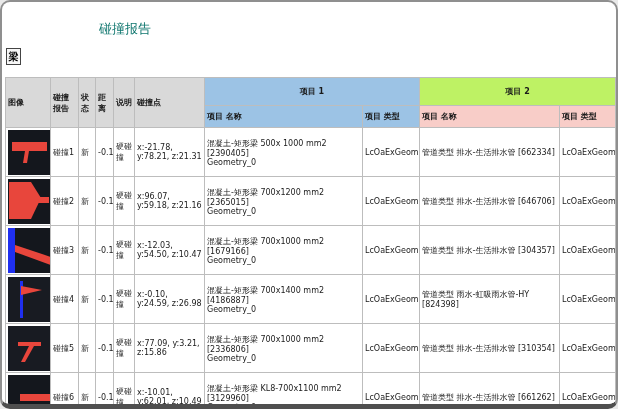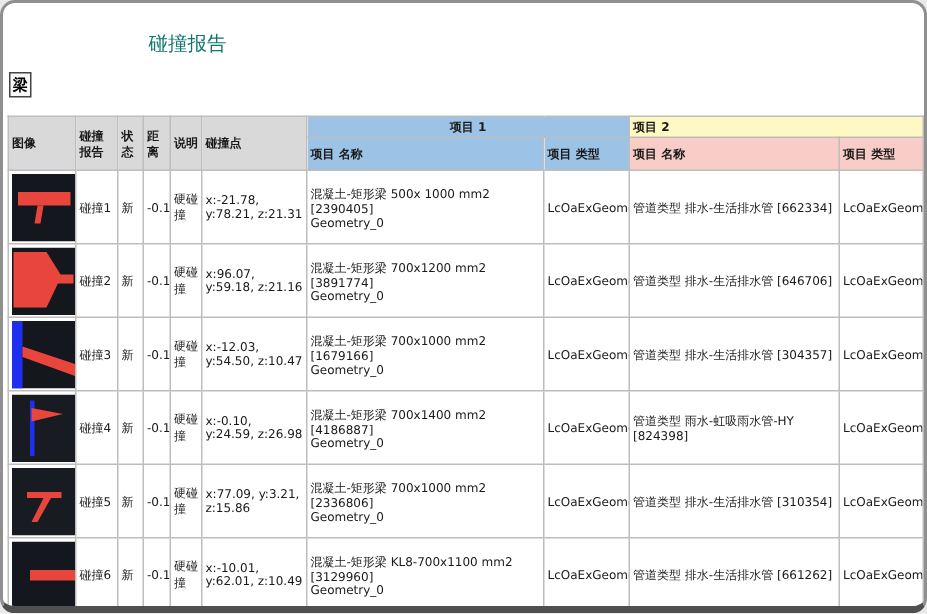--- a/index.html
+++ b/index.html
@@ -53,22 +53,22 @@
     border: 1px solid #bdbdbd;
     padding: 1px 2px;
     overflow: hidden;
   }
   th.left-h {
     background: #d9d9d9;
     font-weight: bold;
     text-align: left;
     vertical-align: middle;
   }
-  th.grp1 { background: #9cc3e5; font-weight: bold; text-align: center; height: 14px; }
-  th.grp2 { background: #fef9c3; font-weight: bold; text-align: left; height: 14px; }
+  th.grp1 { background: #9cc3e5; font-weight: bold; text-align: center; height: 28px; }
+  th.grp2 { background: #bef264; font-weight: bold; text-align: center; height: 14px; }
   th.sub1 { background: #9cc3e5; font-weight: bold; text-align: left; vertical-align: middle; height: 22px; }
   th.sub2 { background: #f8cdc8; font-weight: bold; text-align: left; vertical-align: middle; height: 22px; }
   td.cell { vertical-align: middle; background: #ffffff; }
   td.img-cell { padding: 1px; vertical-align: middle; }
   td.img-cell svg { display: block; margin: 0 auto; }
   tr.data-row { height: 49px; }
   .pre { white-space: pre-line; word-wrap: break-word; }
 </style>
 </head>
 <body>
@@ -138,21 +138,21 @@
               <rect x="0" y="0" width="43" height="45" fill="#14171d"></rect>
               <polygon points="1,3 23,3 33,19 23,40 1,40" fill="#e8463c"></polygon>
               <polygon points="30,18 41,18 41,24 30,24" fill="#e8463c"></polygon>
             </svg>
       </td>
       <td class="cell">碰撞2</td>
       <td class="cell">新</td>
       <td class="cell">-0.15</td>
       <td class="cell">硬碰撞</td>
       <td class="cell">x:96.07, y:59.18, z:21.16</td>
-      <td class="cell pre">混凝土-矩形梁 700x1200 mm2 [3891774]
+      <td class="cell pre">混凝土-矩形梁 700x1200 mm2 [2365015]
 Geometry_0</td>
       <td class="cell">LcOaExGeometry</td>
       <td class="cell">管道类型 排水-生活排水管 [646706]</td>
       <td class="cell">LcOaExGeometry</td>
     </tr>
 
     <tr class="data-row">
       <td class="img-cell">
         <svg width="43" height="45" viewBox="0 0 43 45">
               <rect x="0" y="0" width="43" height="45" fill="#14171d"></rect>

